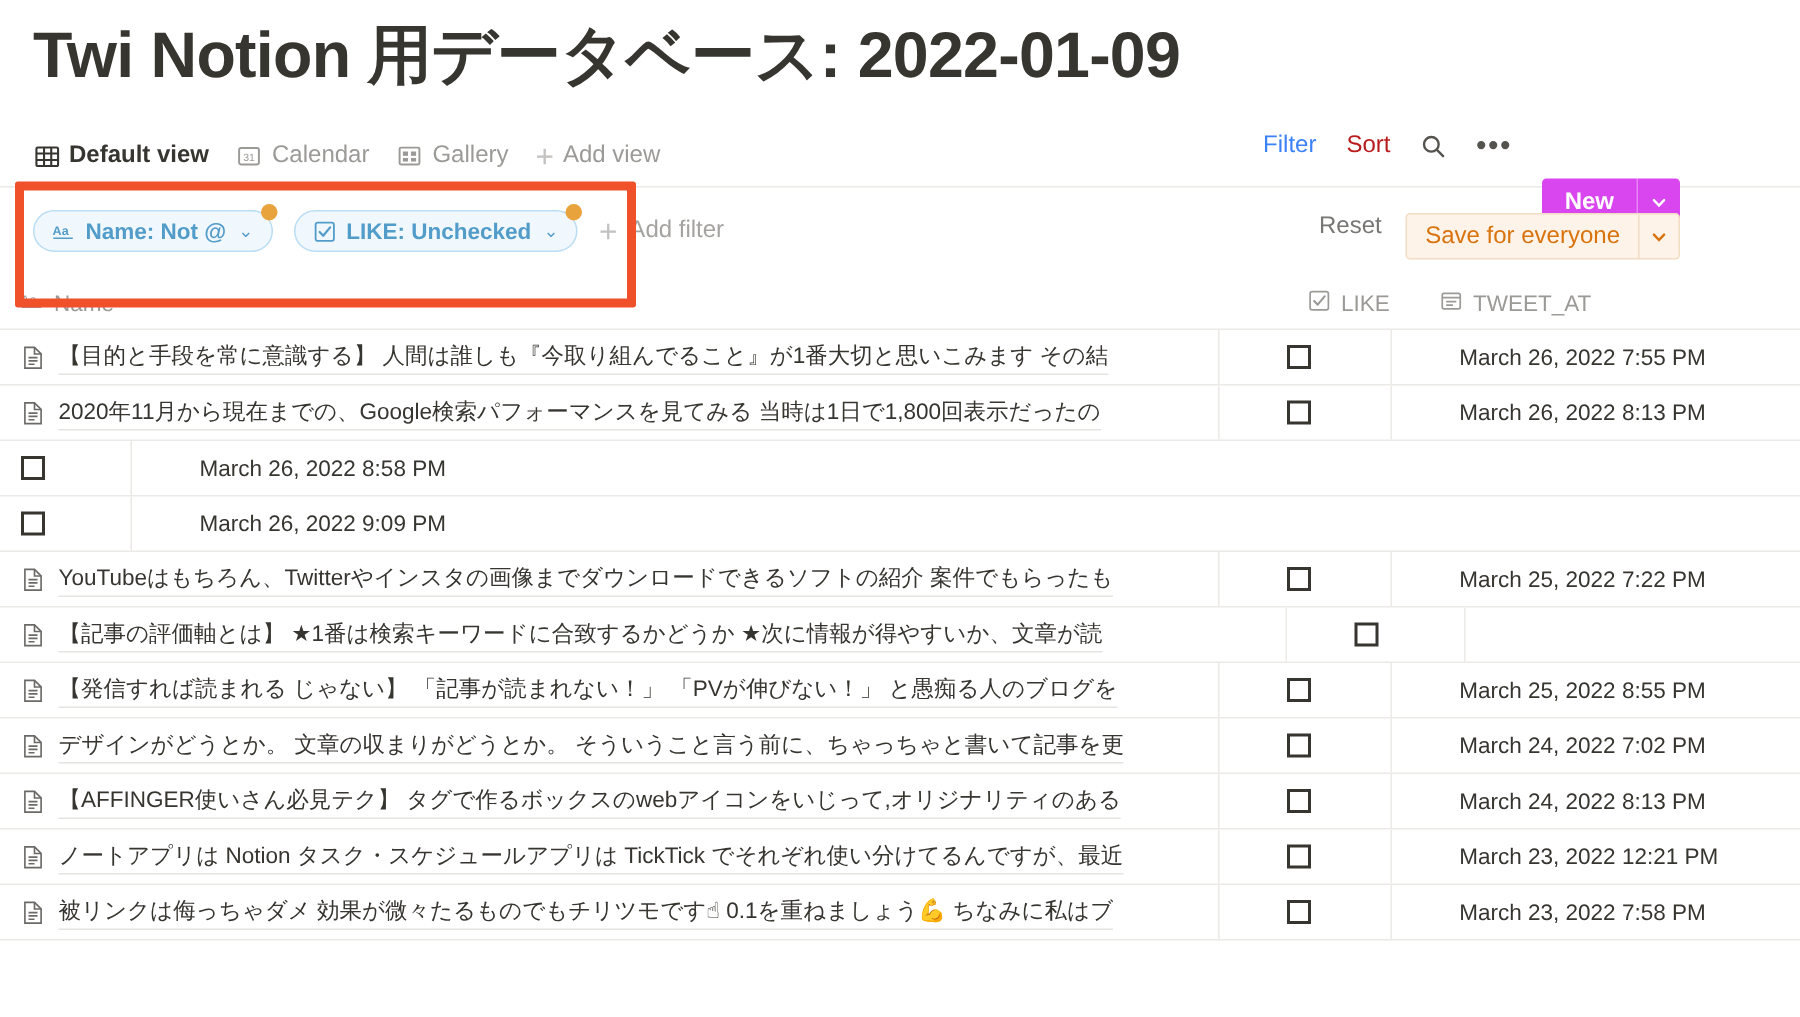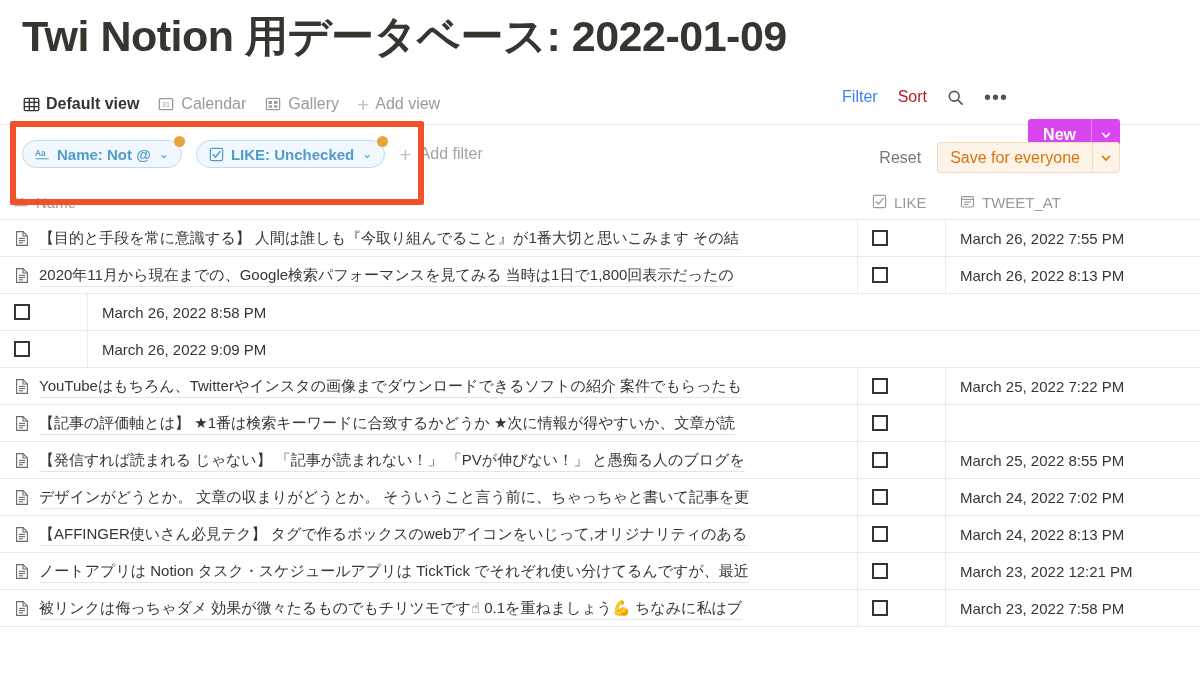--- a/index.html
+++ b/index.html
@@ -123,21 +123,21 @@
   .add-filter {
     display: inline-flex; align-items: center; gap: 8px;
     font-size: 16px; color: #a5a39f; cursor: pointer;
   }
   .add-filter .plus { font-size: 21px; font-weight: 300; line-height: 1; color: #c3c2c0; }
 
   
   .filter-actions {
     position: absolute;
     right: 80px; top: 142px;
-    display: flex; align-items: center; gap: 16px;
+    display: flex; gap: 16px;
     white-space: nowrap;
   }
   .reset-link { font-size: 16px; color: #787774; cursor: pointer; }
   .save-group {
     display: flex;
     height: 31px;
     border: 1px solid #f3dcc4;
     border-radius: 3px;
     background: #fdf3e9;
     overflow: hidden;
@@ -169,20 +169,21 @@
     overflow: hidden;
   }
   .th-name { width: 858px; }
   .th-like { width: 88px; }
   .th-date { width: 254px; }
 
   .trow {
     display: flex; align-items: stretch;
     height: 37px;
     border-bottom: 1px solid #eceae6;
+    gap: 31px;
   }
   .td {
     display: flex; align-items: center;
     height: 100%;
     padding-left: 14px;
     font-size: 15px;
     overflow: hidden;
     white-space: nowrap;
   }
   .td-name { width: 858px; gap: 9px; border-right: 1px solid #eceae6; }

